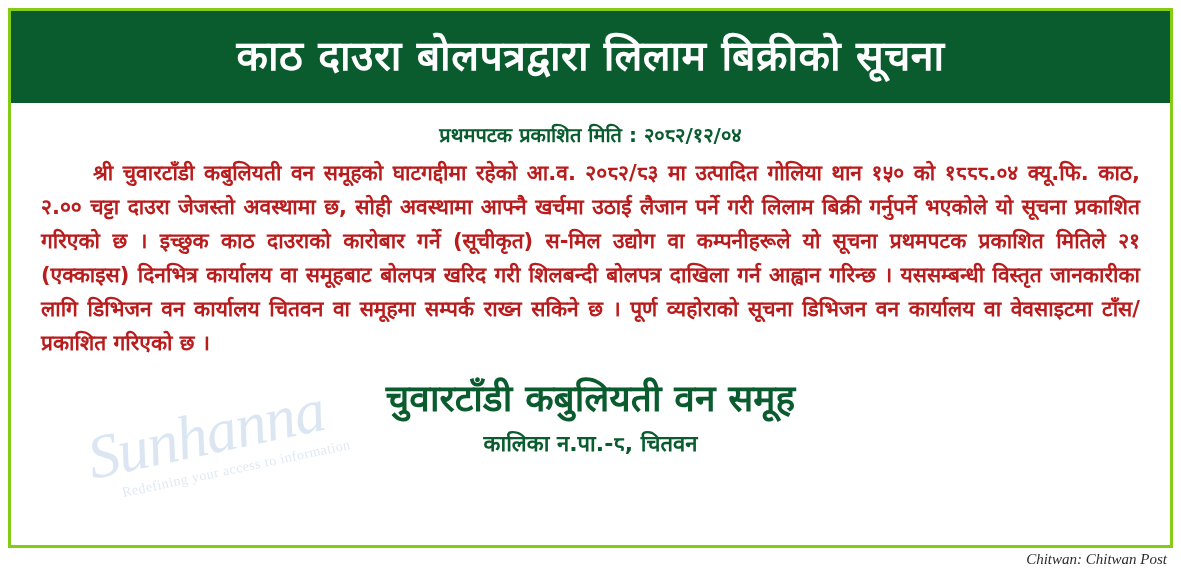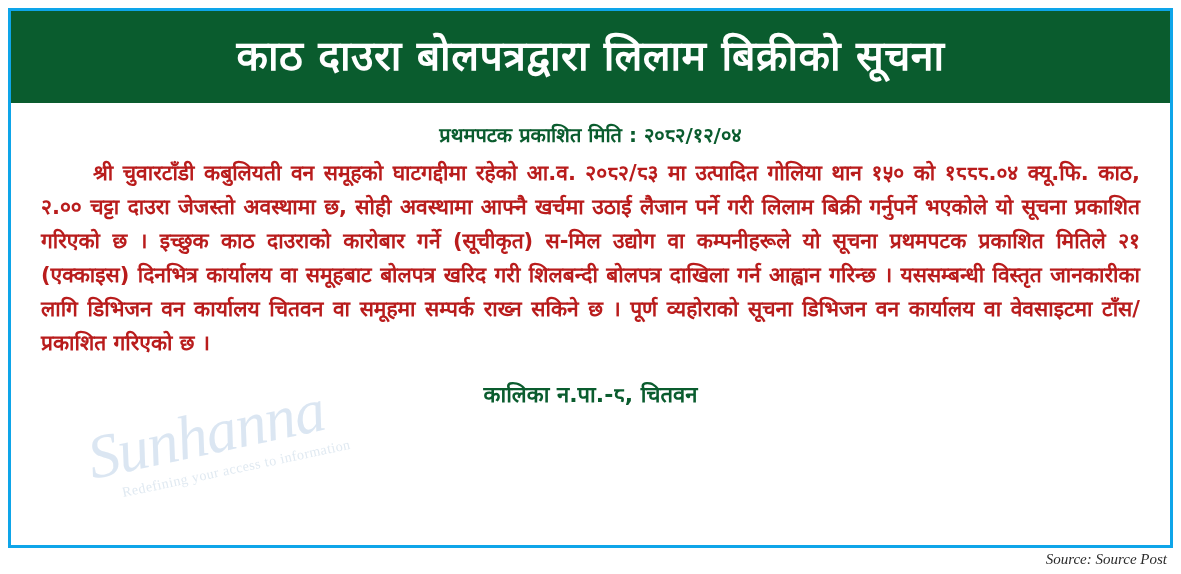--- a/index.html
+++ b/index.html
@@ -18,21 +18,21 @@
     overflow: hidden;
     box-sizing: border-box;
   }
   
   .notice-frame {
     position: absolute;
     left: 8px;
     top: 8px;
     width: 1165px;
     height: 540px;
-    border: 3px solid #0ea5e9;
+    border: 3px solid #84cc16;
     box-sizing: border-box;
     background: #ffffff;
   }
   
   .header-band {
     position: absolute;
     left: 0;
     top: 0;
     width: 100%;
     height: 92px;
@@ -148,27 +148,28 @@
       <div class="header-title">काठ दाउरा बोलपत्रद्वारा लिलाम बिक्रीको सूचना</div>
     </div>
 
     <div class="body-area">
 
       <div class="pub-date">प्रथमपटक प्रकाशित मिति : २०८२/१२/०४</div>
 
       <p class="paragraph">श्री चुवारटाँडी कबुलियती वन समूहको घाटगद्दीमा रहेको आ.व. २०८२/८३ मा उत्पादित गोलिया थान १५० को १८८८.०४ क्यू.फि. काठ, २.०० चट्टा दाउरा जेजस्तो अवस्थामा छ, सोही अवस्थामा आफ्नै खर्चमा उठाई लैजान पर्ने गरी लिलाम बिक्री गर्नुपर्ने भएकोले यो सूचना प्रकाशित गरिएको छ । इच्छुक काठ दाउराको कारोबार गर्ने (सूचीकृत) स-मिल उद्योग वा कम्पनीहरूले यो सूचना प्रथमपटक प्रकाशित मितिले २१ (एक्काइस) दिनभित्र कार्यालय वा समूहबाट बोलपत्र खरिद गरी शिलबन्दी बोलपत्र दाखिला गर्न आह्वान गरिन्छ । यससम्बन्धी विस्तृत जानकारीका लागि डिभिजन वन कार्यालय चितवन वा समूहमा सम्पर्क राख्न सकिने छ । पूर्ण व्यहोराको सूचना डिभिजन वन कार्यालय वा वेवसाइटमा टाँस/प्रकाशित गरिएको छ ।</p>
 
       <div class="signature-block">
+        <div class="org-name">चुवारटाँडी कबुलियती वन समूह</div>
         <div class="org-address">कालिका न.पा.-८, चितवन</div>
       </div>
 
     </div>
 
   </div>
 
   <div class="watermark">
     <div class="wm-text">Sunhanna</div>
     <div class="wm-sub">Redefining your access to information</div>
   </div>
 
-  <div class="source-line">Source: Source Post</div>
+  <div class="source-line">Chitwan: Chitwan Post</div>
 
 </div>
 
 </body></html>

